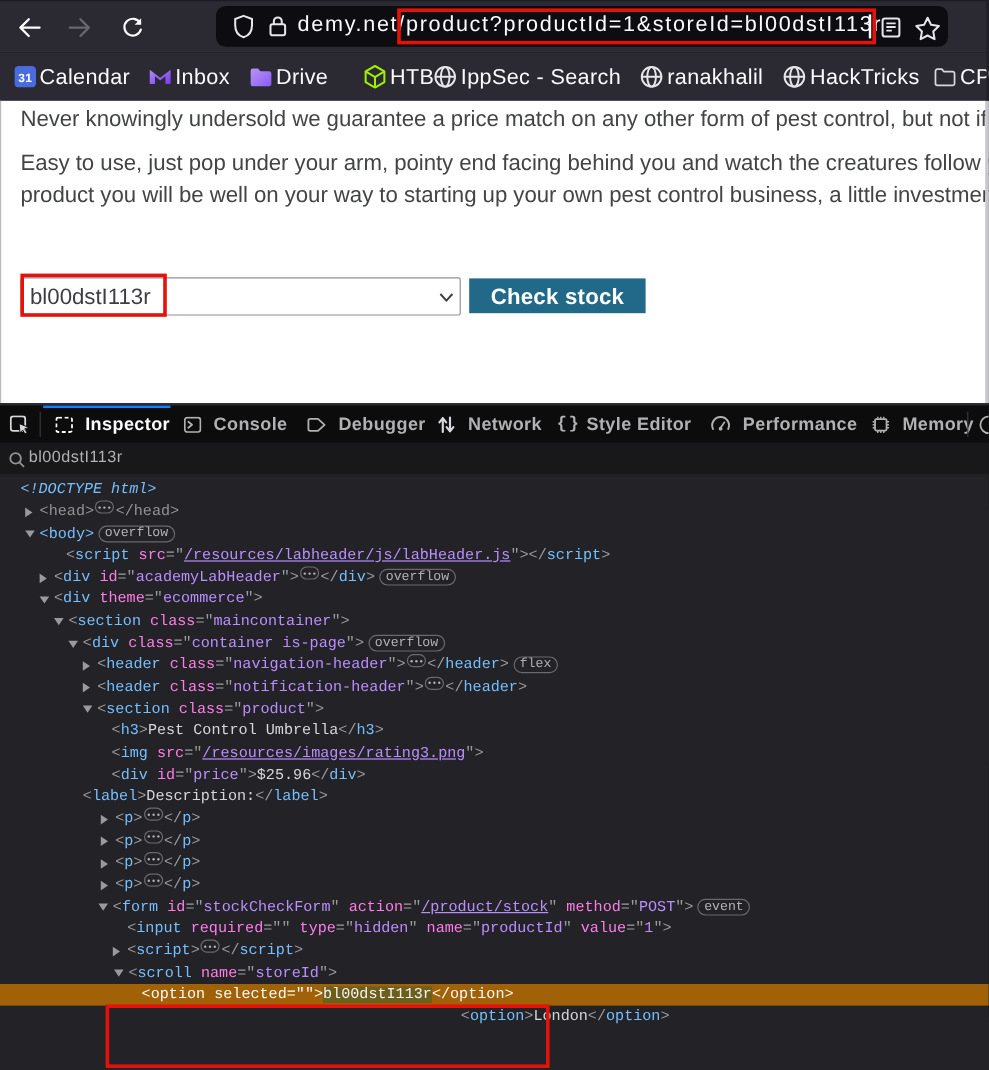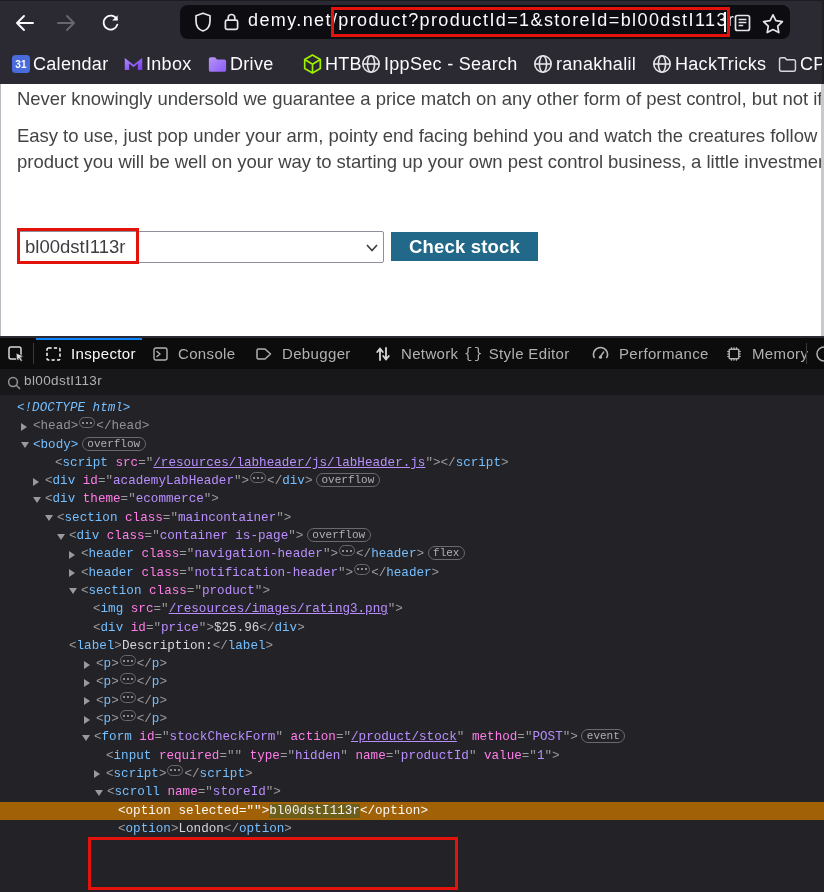--- a/index.html
+++ b/index.html
@@ -22,21 +22,21 @@
   
   #page { position:absolute; top:84px; left:0; width:824px; height:252px; background:#fff; overflow:hidden; border-left:1px solid #babac0; }
   #page .para { position:absolute; white-space:nowrap; color:#434445; font-size:18.5px; letter-spacing:-0.03px; }
   #selectbox { position:absolute; left:16px; top:147px; width:367px; height:32px; background:#fff; border:1px solid #8f8f9d; border-radius:2px; }
   #selectbox .val { position:absolute; left:7px; top:4px; font-size:18.5px; color:#3e3e42; }
   #chk { position:absolute; left:390px; top:148px; width:147px; height:29px; background:#226989; color:#fff; font-weight:bold; font-size:18.5px; letter-spacing:0.2px; text-align:center; line-height:29px; }
   #selredbox { position:absolute; left:16px; top:144px; width:122px; height:36px; border:3px solid #e3120b; }
 
   
   #split { position:absolute; top:336px; left:0; width:824px; height:2px; background:#2b2a33; }
-  #tabbar { position:absolute; top:338px; left:0; width:824px; height:31px; background:#0c0c0d; }
+  #tabbar { position:absolute; top:338px; left:0; width:824px; height:31px; background:#0c0c0d;font-weight:bold; }
   #tabline { position:absolute; top:338px; left:36px; width:106px; height:2px; background:#0a84ff; }
   .tab { position:absolute; top:0; height:31px; display:flex; align-items:center; color:#b1b1b3; font-size:15px; letter-spacing:0.35px; }
   .tab.sel { color:#fbfbfe; }
   .tab svg { margin-right:10px; }
   .vsep { position:absolute; top:5px; width:1px; height:21px; background:#38383d; }
   #searchrow { position:absolute; top:369px; left:0; width:824px; height:27px; background:#18181a; border-bottom:1px solid #222226; }
   #searchrow span { position:absolute; left:24px; top:4px; font-size:13.5px; letter-spacing:0.4px; color:#b1b1b3; font-family:"Liberation Sans",sans-serif; }
 
   
   #markup { position:absolute; top:396px; left:0; width:824px; height:496px; background:#232327;
@@ -204,21 +204,21 @@
         <path d="M4 4.5 L7 7 L4 9.5" stroke="#b1b1b3" stroke-width="1.5" fill="none" stroke-linecap="round" stroke-linejoin="round"></path>
       </svg>
     Console
   </div>
   <div class="tab" style="left:255px;">
     <svg width="17" height="14" viewBox="0 0 17 14">
         <path d="M2 3.5 A1.5 1.5 0 0 1 3.5 2 H10 L15.5 7 L10 12 H3.5 A1.5 1.5 0 0 1 2 10.5 Z" stroke="#b1b1b3" stroke-width="1.5" fill="none" stroke-linejoin="round"></path>
       </svg>
     Debugger
   </div>
-  <div class="tab" style="left:375px;justify-content:center;">
+  <div class="tab" style="left:364px;justify-content:center;">
     <svg width="16" height="16" viewBox="0 0 16 16">
         <path d="M5 14 V3.5 M5 2.5 L2.2 6 M5 2.5 L7.8 6" stroke="#d7d7db" stroke-width="1.8" fill="none" stroke-linecap="round" stroke-linejoin="round"></path>
         <path d="M11 2 V12.5 M11 13.5 L8.2 10 M11 13.5 L13.8 10" stroke="#d7d7db" stroke-width="1.8" fill="none" stroke-linecap="round" stroke-linejoin="round"></path>
       </svg>
     Network
   </div>
   <div class="tab" style="left:464px;">
     <span style="font-family:'Liberation Mono',monospace;font-size:14px;color:#b1b1b3;margin-right:6px;">{ }</span>
     Style Editor
   </div>
@@ -256,27 +256,28 @@
 <div class="ln" style="padding-left:33px;"><span class="ar arr" style="left:21px;"></span><span class="mut">&lt;head&gt;</span><span class="dots" style="color:#939395;"></span><span class="mut">&lt;/head&gt;</span></div>
 <div class="ln" style="padding-left:33px;"><span class="ar ard" style="left:21px;"></span><span class="t">&lt;body&gt;</span><span class="badge">overflow</span></div>
 <div class="ln" style="padding-left:55px;"><span class="g">&lt;</span><span class="t">script</span> <span class="a">src</span><span class="g">="</span><span class="lk">/resources/labheader/js/labHeader.js</span><span class="g">"</span><span class="g">&gt;</span><span class="g">&lt;/</span><span class="t">script</span><span class="g">&gt;</span></div>
 <div class="ln" style="padding-left:45px;"><span class="ar arr" style="left:33px;"></span><span class="g">&lt;</span><span class="t">div</span> <span class="a">id</span><span class="g">="</span><span class="v">academyLabHeader</span><span class="g">"</span><span class="g">&gt;</span><span class="dots"></span><span class="g">&lt;/</span><span class="t">div</span><span class="g">&gt;</span><span class="badge">overflow</span></div>
 <div class="ln" style="padding-left:45px;"><span class="ar ard" style="left:33px;"></span><span class="g">&lt;</span><span class="t">div</span> <span class="a">theme</span><span class="g">="</span><span class="v">ecommerce</span><span class="g">"</span><span class="g">&gt;</span></div>
 <div class="ln" style="padding-left:57px;"><span class="ar ard" style="left:45px;"></span><span class="g">&lt;</span><span class="t">section</span> <span class="a">class</span><span class="g">="</span><span class="v">maincontainer</span><span class="g">"</span><span class="g">&gt;</span></div>
 <div class="ln" style="padding-left:69px;"><span class="ar ard" style="left:57px;"></span><span class="g">&lt;</span><span class="t">div</span> <span class="a">class</span><span class="g">="</span><span class="v">container is-page</span><span class="g">"</span><span class="g">&gt;</span><span class="badge">overflow</span></div>
 <div class="ln" style="padding-left:81px;"><span class="ar arr" style="left:69px;"></span><span class="g">&lt;</span><span class="t">header</span> <span class="a">class</span><span class="g">="</span><span class="v">navigation-header</span><span class="g">"</span><span class="g">&gt;</span><span class="dots"></span><span class="g">&lt;/</span><span class="t">header</span><span class="g">&gt;</span><span class="badge">flex</span></div>
 <div class="ln" style="padding-left:81px;"><span class="ar arr" style="left:69px;"></span><span class="g">&lt;</span><span class="t">header</span> <span class="a">class</span><span class="g">="</span><span class="v">notification-header</span><span class="g">"</span><span class="g">&gt;</span><span class="dots"></span><span class="g">&lt;/</span><span class="t">header</span><span class="g">&gt;</span></div>
 <div class="ln" style="padding-left:81px;"><span class="ar ard" style="left:69px;"></span><span class="g">&lt;</span><span class="t">section</span> <span class="a">class</span><span class="g">="</span><span class="v">product</span><span class="g">"</span><span class="g">&gt;</span></div>
+<div class="ln" style="padding-left:93px;"><span class="g">&lt;</span><span class="t">h3</span><span class="g">&gt;</span><span class="w">Pest Control Umbrella</span><span class="g">&lt;/</span><span class="t">h3</span><span class="g">&gt;</span></div>
 <div class="ln" style="padding-left:93px;"><span class="g">&lt;</span><span class="t">img</span> <span class="a">src</span><span class="g">="</span><span class="lk">/resources/images/rating3.png</span><span class="g">"</span><span class="g">&gt;</span></div>
 <div class="ln" style="padding-left:93px;"><span class="g">&lt;</span><span class="t">div</span> <span class="a">id</span><span class="g">="</span><span class="v">price</span><span class="g">"</span><span class="g">&gt;</span><span class="w">$25.96</span><span class="g">&lt;/</span><span class="t">div</span><span class="g">&gt;</span></div>
 <div class="ln" style="padding-left:69px;"><span class="g">&lt;</span><span class="t">label</span><span class="g">&gt;</span><span class="w">Description:</span><span class="g">&lt;/</span><span class="t">label</span><span class="g">&gt;</span></div>
 <div class="ln" style="padding-left:96px;"><span class="ar arr" style="left:84px;"></span><span class="g">&lt;</span><span class="t">p</span><span class="g">&gt;</span><span class="dots"></span><span class="g">&lt;/</span><span class="t">p</span><span class="g">&gt;</span></div>
 <div class="ln" style="padding-left:96px;"><span class="ar arr" style="left:84px;"></span><span class="g">&lt;</span><span class="t">p</span><span class="g">&gt;</span><span class="dots"></span><span class="g">&lt;/</span><span class="t">p</span><span class="g">&gt;</span></div>
 <div class="ln" style="padding-left:96px;"><span class="ar arr" style="left:84px;"></span><span class="g">&lt;</span><span class="t">p</span><span class="g">&gt;</span><span class="dots"></span><span class="g">&lt;/</span><span class="t">p</span><span class="g">&gt;</span></div>
 <div class="ln" style="padding-left:96px;"><span class="ar arr" style="left:84px;"></span><span class="g">&lt;</span><span class="t">p</span><span class="g">&gt;</span><span class="dots"></span><span class="g">&lt;/</span><span class="t">p</span><span class="g">&gt;</span></div>
 <div class="ln" style="padding-left:94px;"><span class="ar ard" style="left:82px;"></span><span class="g">&lt;</span><span class="t">form</span> <span class="a">id</span><span class="g">="</span><span class="v">stockCheckForm</span><span class="g">"</span> <span class="a">action</span><span class="g">="</span><span class="lk">/product/stock</span><span class="g">"</span> <span class="a">method</span><span class="g">="</span><span class="v">POST</span><span class="g">"</span><span class="g">&gt;</span><span class="badge">event</span></div>
 <div class="ln" style="padding-left:106px;"><span class="g">&lt;</span><span class="t">input</span> <span class="a">required</span><span class="g">="</span><span class="v"></span><span class="g">"</span> <span class="a">type</span><span class="g">="</span><span class="v">hidden</span><span class="g">"</span> <span class="a">name</span><span class="g">="</span><span class="v">productId</span><span class="g">"</span> <span class="a">value</span><span class="g">="</span><span class="v">1</span><span class="g">"</span><span class="g">&gt;</span></div>
 <div class="ln" style="padding-left:106px;"><span class="ar arr" style="left:94px;"></span><span class="g">&lt;</span><span class="t">script</span><span class="g">&gt;</span><span class="dots"></span><span class="g">&lt;/</span><span class="t">script</span><span class="g">&gt;</span></div>
 <div class="ln" style="padding-left:107px;"><span class="ar ard" style="left:95px;"></span><span class="g">&lt;</span><span class="t">scroll</span> <span class="a">name</span><span class="g">="</span><span class="v">storeId</span><span class="g">"</span><span class="g">&gt;</span></div>
 <div class="ln selrow" style="padding-left:118px;"><span class="g">&lt;</span><span class="t">option</span> <span class="a">selected</span><span class="g">=""</span><span class="g">&gt;</span><span class="hl">bl00dstI113r</span><span class="g">&lt;/</span><span class="t">option</span><span class="g">&gt;</span></div>
-<div class="ln" style="padding-left:118px;"><span class="g">&lt;</span><span class="t">option</span><span class="g">&gt;</span><span class="w">London</span><span class="g">&lt;/</span><span class="t">option</span><span class="g">&gt;</span></div>
+<div class="ln" style="padding-left:118px;text-align:center;"><span class="g">&lt;</span><span class="t">option</span><span class="g">&gt;</span><span class="w">London</span><span class="g">&lt;/</span><span class="t">option</span><span class="g">&gt;</span></div>
 </div>
 <div id="mredbox"></div>
 
 </body></html>

